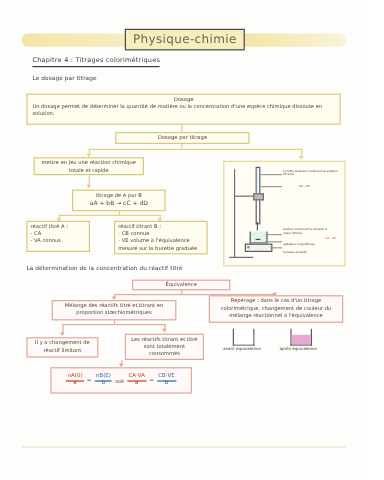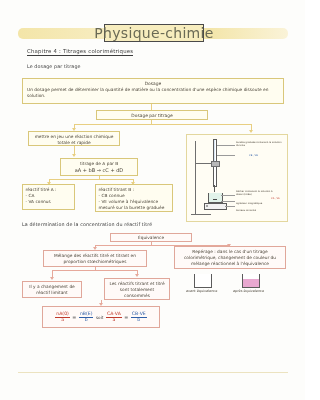--- a/index.html
+++ b/index.html
@@ -16,21 +16,21 @@
     background:linear-gradient(90deg,#f3e5a8 0%,#f7edc2 35%,#f3e5a8 70%,#faf3d8 100%);
     border-radius:5px;
   }
   .title-box{
     position:absolute;left:104px;top:24px;width:98px;height:16px;
     border:1px solid #4a4a4a;background:#f7edbe;
     display:flex;align-items:center;justify-content:center;
   }
   .title-box span{
     font-family:"DejaVu Sans",sans-serif;
-    font-size:14px;color:#6a6a55;letter-spacing:.3px;white-space:nowrap;
+    font-size:10px;color:#6a6a55;letter-spacing:.3px;white-space:nowrap;
   }
 
   .chapter{
     position:absolute;left:27px;top:48px;
     font-size:5.4px;color:#3d3d3d;letter-spacing:.2px;
     border-bottom:.6px solid #3d3d3d;padding-bottom:1px;
   }
   .subhead{
     position:absolute;font-size:4.8px;color:#3d3d3d;letter-spacing:.1px;
   }

